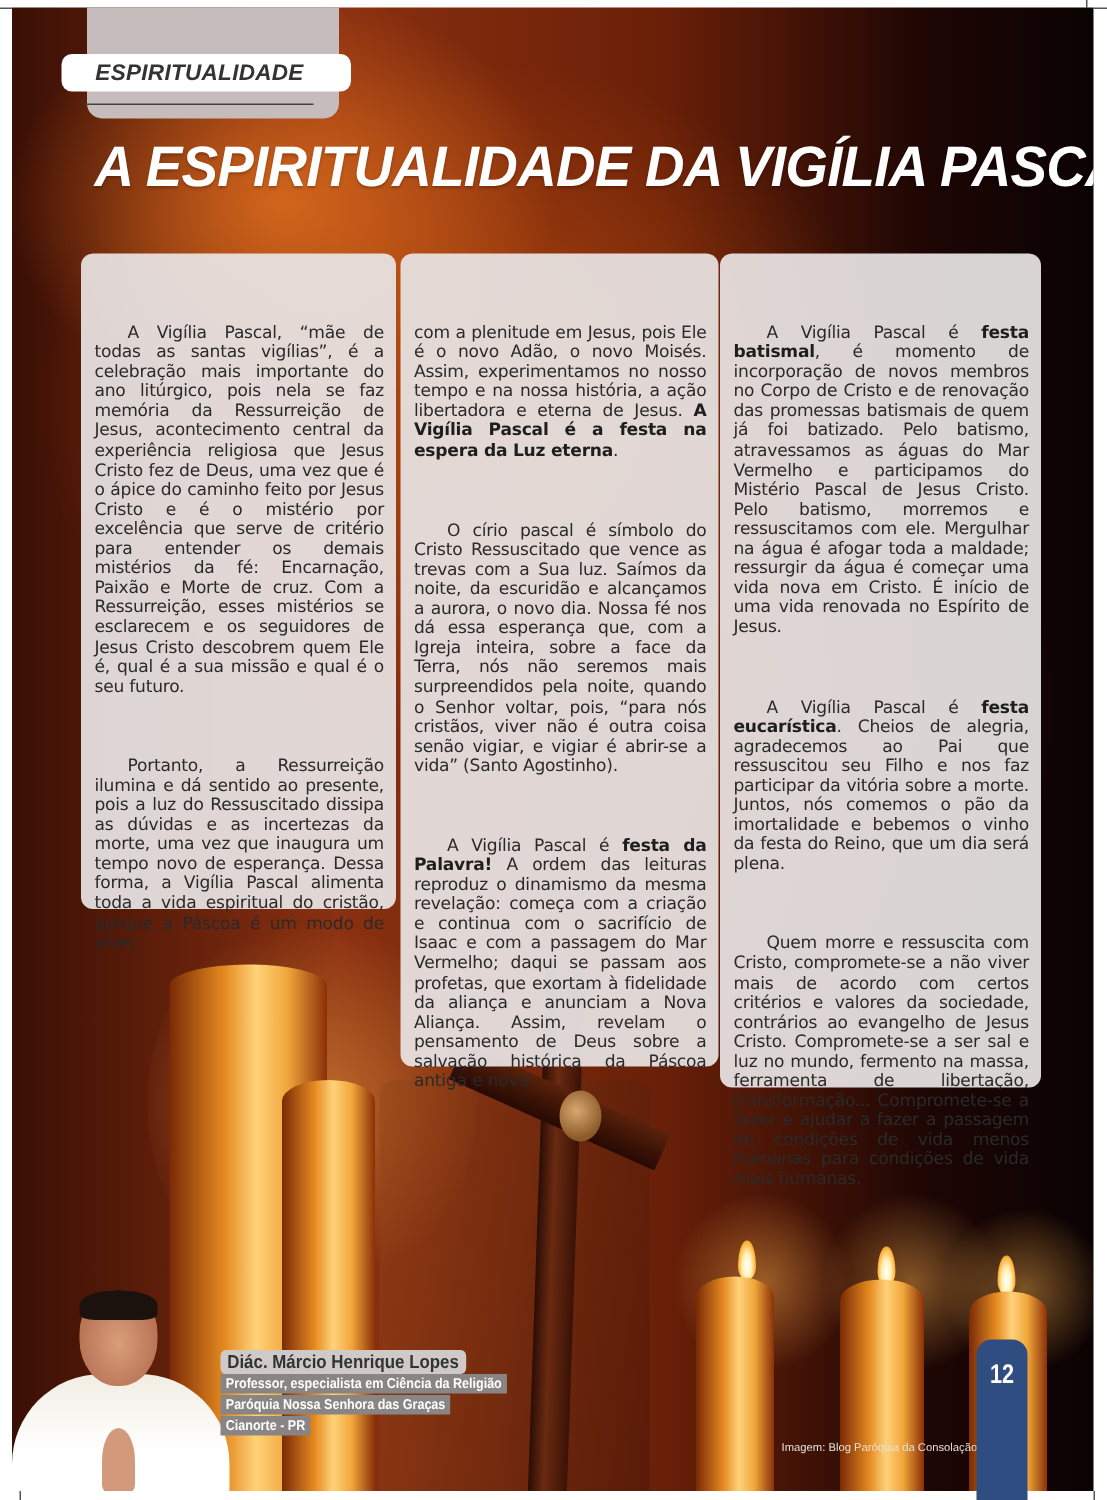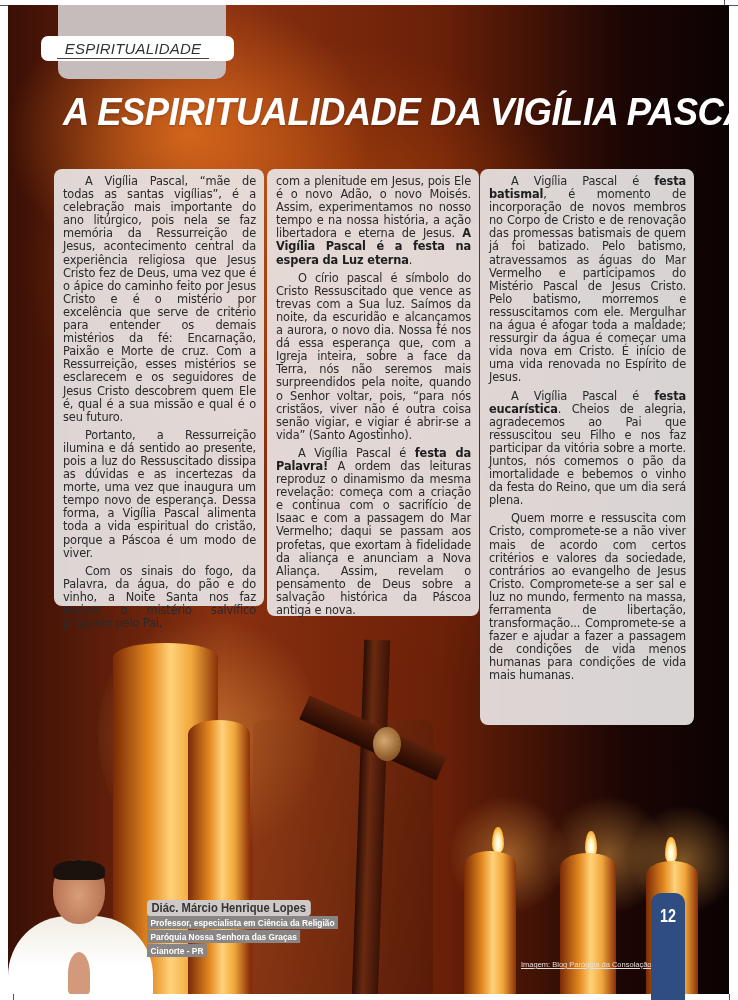--- a/index.html
+++ b/index.html
@@ -21,23 +21,23 @@
   .tag-back {
     position: absolute; left: 50px; top: -4px; width: 168px; height: 78px;
     background: #c6bcbb; border-radius: 0 0 10px 10px;
   }
   .tag-pill {
     position: absolute; left: 33px; top: 31px; width: 193px; height: 25px;
     background: #ffffff; border-radius: 7px;
   }
   .tag-text {
     position: absolute; left: 49px; top: 35px; width: 152px;
-    font-family: "Liberation Sans", sans-serif; font-style: italic; font-weight: normal;
+    font-family: "Liberation Sans", sans-serif; font-style: italic; font-weight: bold;
     font-size: 15px; color: #333; letter-spacing: 0.2px;
-    border-bottom: 1.5px solid #444; padding-bottom: 1px; text-align: center;
+    border-bottom: 1.5px solid #444; padding-bottom: 12px; text-align: center;
   }
 
   .title {
     position: absolute; left: 55px; top: 86px; width: 620px;
     font-family: "Liberation Sans", sans-serif; font-weight: bold; font-style: italic;
     font-size: 38px; color: #ffffff; letter-spacing: -0.5px; white-space: nowrap;
     transform: scaleX(0.96); transform-origin: left;
     text-shadow: 0 1px 2px rgba(0,0,0,0.25);
   }
   .subtitle {
@@ -46,25 +46,25 @@
     font-size: 19px; color: #ffffff; letter-spacing: 0.6px; white-space: nowrap;
   }
 
   
   .col {
     position: absolute; background: rgba(232,228,228,0.93);
     border-radius: 8px; padding: 6px 8px 6px 9px;
     font-family: "DejaVu Sans", sans-serif; font-size: 11.4px; line-height: 13.1px;
     color: #2a2a2a; text-align: justify; letter-spacing: -0.15px;
   }
-  .col p { text-indent: 22px; margin-bottom: 5px; }
+  .col p { text-indent: 22px; margin-bottom: 5px; margin-top: 40px; }
   .col p.cont { text-indent: 0; }
   .col b { font-weight: bold; color: #1e1e1e; }
   .col1 { left: 46px; top: 164px; width: 210px; height: 437px; }
-  .col2 { left: 259px; top: 164px; width: 212px; height: 447px; }
+  .col2 { left: 259px; top: 164px; width: 212px; height: 542px; }
   .col3 { left: 472px; top: 164px; width: 214px; height: 556px; }
 
   
   .photo { position: absolute; left: 0; top: 600px; width: 721px; height: 389px; overflow: hidden; }
   .candle {
     position: absolute; border-radius: 50% 50% 6px 6px / 14px 14px 6px 6px;
     background: linear-gradient(90deg, #7a2a06 0%, #e58a20 35%, #ffd27a 55%, #f0a63a 75%, #8a3008 100%);
   }
   .flame {
     position: absolute; width: 12px; height: 26px;
@@ -136,21 +136,21 @@
     position: absolute; left: 651px; top: 893px; width: 34px; height: 107px;
     background: #2f4d80; border-radius: 10px 10px 0 0;
   }
   .page-num {
     position: absolute; left: 651px; top: 906px; width: 34px; text-align: center;
     font-family: "Liberation Sans", sans-serif; font-weight: bold;
     font-size: 18px; color: #ffffff; transform: scaleX(0.8);
   }
   .credit {
     position: absolute; left: 513px; top: 955px;
-    font-family: "Liberation Sans", sans-serif; font-size: 7.5px; color: #e6e0dc; white-space: nowrap; text-decoration: underline;
+    font-family: "Liberation Sans", sans-serif; font-size: 7.5px; color: #e6e0dc; white-space: nowrap;
   }
 </style>
 </head>
 <body>
 
 <div class="crop-mark" style="left:0;top:5px;width:8px;height:1px;"></div>
 <div class="crop-mark" style="left:729px;top:5px;width:9px;height:1px;"></div>
 <div class="crop-mark" style="left:724px;top:0;width:1px;height:5px;"></div>
 <div class="crop-mark" style="left:13px;top:994px;width:1px;height:6px;"></div>
 <div class="crop-mark" style="left:729px;top:994px;width:1px;height:6px;"></div>
@@ -178,21 +178,20 @@
 
   <div class="tag-back"></div>
   <div class="tag-pill"></div>
   <div class="tag-text">ESPIRITUALIDADE</div>
 
   <h1 class="title">A ESPIRITUALIDADE DA VIGÍLIA PASCAL</h1>
 
   <div class="col col1">
       <p><span>A Vigília Pascal, “mãe de todas as santas vigílias”, é a celebração mais importante do ano litúrgico, pois nela se faz memória da Ressurreição de Jesus, acontecimento central da experiência religiosa que Jesus Cristo fez de Deus, uma vez que é o ápice do caminho feito por Jesus Cristo e é o mistério por excelência que serve de critério para entender os demais mistérios da fé: Encarnação, Paixão e Morte de cruz. Com a Ressurreição, esses mistérios se esclarecem e os seguidores de Jesus Cristo descobrem quem Ele é, qual é a sua missão e qual é o seu futuro.</span></p>
       <p><span>Portanto, a Ressurreição ilumina e dá sentido ao presente, pois a luz do Ressuscitado dissipa as dúvidas e as incertezas da morte, uma vez que inaugura um tempo novo de esperança. Dessa forma, a Vigília Pascal alimenta toda a vida espiritual do cristão, porque a Páscoa é um modo de viver.</span></p>
-      <p><span>Com os sinais do fogo, da Palavra, da água, do pão e do vinho, a Noite Santa nos faz reviver o mistério salvífico proposto pelo Pai,</span></p>
     </div>
   <div class="col col2">
       <p class="cont"><span>com a plenitude em Jesus, pois Ele é o novo Adão, o novo Moisés. Assim, experimentamos no nosso tempo e na nossa história, a ação libertadora e eterna de Jesus. </span><b>A Vigília Pascal é a festa na espera da Luz eterna</b><span>.</span></p>
       <p><span>O círio pascal é símbolo do Cristo Ressuscitado que vence as trevas com a Sua luz. Saímos da noite, da escuridão e alcançamos a aurora, o novo dia. Nossa fé nos dá essa esperança que, com a Igreja inteira, sobre a face da Terra, nós não seremos mais surpreendidos pela noite, quando o Senhor voltar, pois, “para nós cristãos, viver não é outra coisa senão vigiar, e vigiar é abrir-se a vida” (Santo Agostinho).</span></p>
       <p><span>A Vigília Pascal é </span><b>festa da Palavra!</b><span> A ordem das leituras reproduz o dinamismo da mesma revelação: começa com a criação e continua com o sacrifício de Isaac e com a passagem do Mar Vermelho; daqui se passam aos profetas, que exortam à fidelidade da aliança e anunciam a Nova Aliança. Assim, revelam o pensamento de Deus sobre a salvação histórica da Páscoa antiga e nova.</span></p>
     </div>
   <div class="col col3">
       <p><span>A Vigília Pascal é </span><b>festa batismal</b><span>, é momento de incorporação de novos membros no Corpo de Cristo e de renovação das promessas batismais de quem já foi batizado. Pelo batismo, atravessamos as águas do Mar Vermelho e participamos do Mistério Pascal de Jesus Cristo. Pelo batismo, morremos e ressuscitamos com ele. Mergulhar na água é afogar toda a maldade; ressurgir da água é começar uma vida nova em Cristo. É início de uma vida renovada no Espírito de Jesus.</span></p>
       <p><span>A Vigília Pascal é </span><b>festa eucarística</b><span>. Cheios de alegria, agradecemos ao Pai que ressuscitou seu Filho e nos faz participar da vitória sobre a morte. Juntos, nós comemos o pão da imortalidade e bebemos o vinho da festa do Reino, que um dia será plena.</span></p>
       <p><span>Quem morre e ressuscita com Cristo, compromete-se a não viver mais de acordo com certos critérios e valores da sociedade, contrários ao evangelho de Jesus Cristo. Compromete-se a ser sal e luz no mundo, fermento na massa, ferramenta de libertação, transformação... Compromete-se a fazer e ajudar a fazer a passagem de condições de vida menos humanas para condições de vida mais humanas.</span></p>

